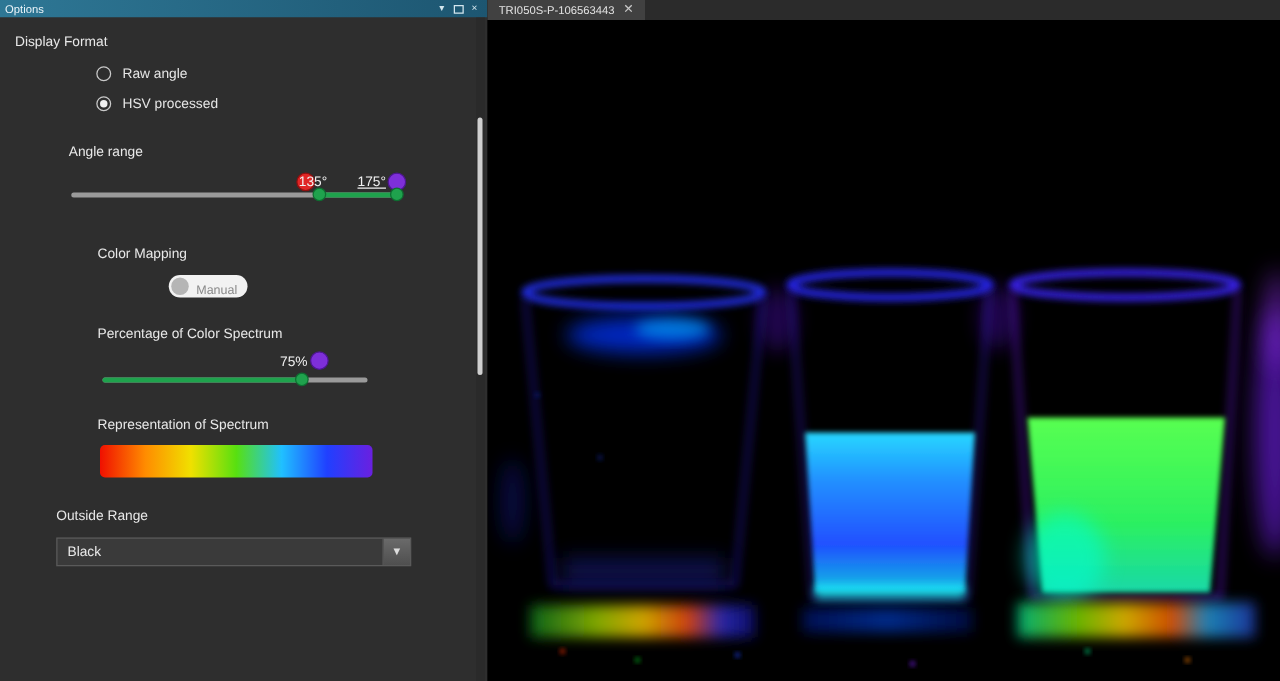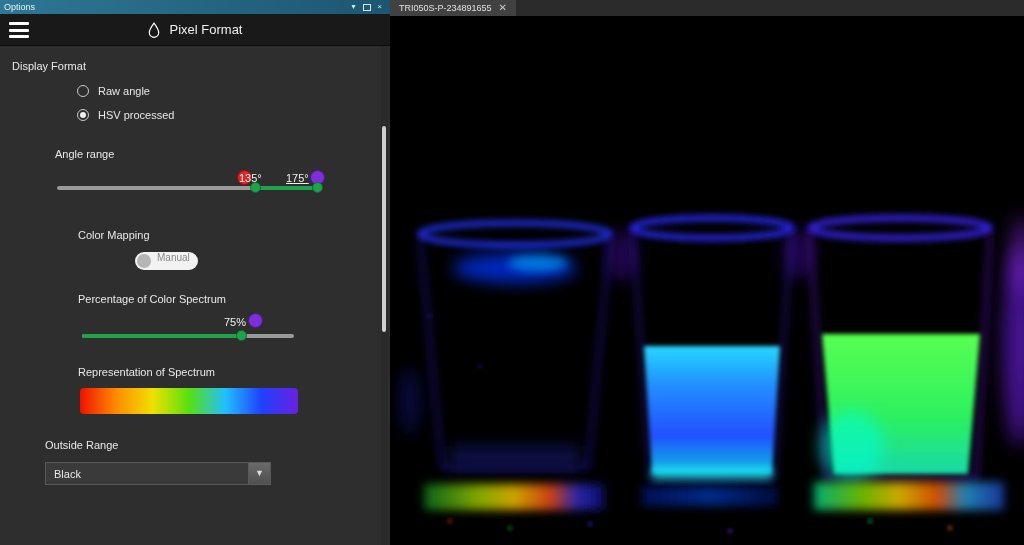--- a/index.html
+++ b/index.html
@@ -33,30 +33,30 @@
   
   .track { position:absolute; height:4px; background:#9a9a9a; border-radius:2px; }
   .track-fill { position:absolute; height:4px; background:#1fa24d; border-radius:2px; }
   .handle-dot { position:absolute; width:11px; height:11px; border-radius:50%; background:#1fa24d; border:1px solid #0e6e31; cursor:pointer; }
   .big-dot { position:absolute; width:15px; height:15px; border-radius:50%; cursor:pointer; }
   .big-dot.red { background:#e02525; border:1px solid #8f1010; }
   .big-dot.purple { background:#7e2fd9; border:1px solid #4d1691; }
   .range-val { position:absolute; font-size:11px; color:#f0f0f0; }
 
   
-  .toggle { position:absolute; left:135px; top:206px; width:63px; height:18px; background:#f2f2f2; border-radius:9px; display:flex; align-items:flex-start; cursor:pointer; }
+  .toggle { position:absolute; left:135px; top:206px; width:63px; height:18px; background:#f2f2f2; border-radius:9px; display:flex; align-items:flex-end; cursor:pointer; }
   .toggle-knob { position:absolute; left:2px; top:2px; width:14px; height:14px; border-radius:50%; background:#b5b5b5; }
   .toggle-label { margin-left:22px; font-size:10px; color:#8a8a8a; }
 
   
   .spectrum-bar { position:absolute; left:80px; top:342px; width:218px; height:26px; border-radius:4px;
     background:linear-gradient(90deg,#f01000,#ff8c00,#f0e000,#58e010,#20c0ff,#2040ff,#6a20e0); }
 
   
-  .dropdown { position:absolute; left:45px; top:416px; width:226px; height:23px; background:#3a3a3a; border:1px solid #5a5a5a; display:flex; align-items:center; cursor:pointer; }
+  .dropdown { position:absolute; left:45px; top:416px; width:284px; height:23px; background:#3a3a3a; border:1px solid #5a5a5a; display:flex; align-items:center; cursor:pointer; }
   .dropdown-value { flex:1; padding-left:8px; color:#e8e8e8; font-size:11px; }
   .dropdown-arrow { width:22px; height:21px; background:linear-gradient(#6a6a6a,#4f4f4f); border-left:1px solid #5a5a5a; color:#ddd; font-size:9px; text-align:center; line-height:21px; }
 
   
   .scrollbar { position:absolute; right:2px; top:0; bottom:0; width:7px; background:#2a2a2a; }
   .scroll-thumb { position:absolute; left:1px; top:80px; width:4px; height:206px; background:#cfcfcf; border-radius:2px; }
 
   .reset-btn { height:22px; width:100%; background:linear-gradient(#2db563,#1d9448); border:1px solid #36c06e; color:#fff; font-size:11px; font-family:"Liberation Sans",sans-serif; cursor:pointer; }
 
   
@@ -76,33 +76,20 @@
   <div class="left">
 
     <div class="titlebar">
       <span class="titlebar-title">Options</span>
       <span class="spacer"></span>
       <span class="tb-btn">▾</span>
       <span class="tb-btn tb-float"></span>
       <span class="tb-btn">×</span>
     </div>
 
-    <div class="header">
-      <button class="hamburger">
-        <span></span>
-          <span></span>
-          <span></span>
-      </button>
-      <div class="header-title-wrap">
-        <svg class="droplet" viewBox="0 0 14 18">
-          <path d="M7 1 C7 1 1.5 8.5 1.5 12 a5.5 5.5 0 0 0 11 0 C12.5 8.5 7 1 7 1 Z" fill="none" stroke="#ffffff" stroke-width="1.4"></path>
-        </svg>
-        <span class="header-title">Pixel Format</span>
-      </div>
-    </div>
 
     <div class="content">
 
       <span class="lbl" style="left:12px; top:14px;">Display Format</span>
 
       <div class="radio-row" style="left:77px; top:39px;">
         <span class="radio-circle"></span>
         <span>Raw angle</span>
       </div>
 
@@ -154,21 +141,21 @@
         <div class="scroll-thumb"></div>
       </div>
     </div>
 
   </div>
 
   <div class="right">
 
     <div class="tabbar">
       <div class="tab">
-        <span class="tab-label">TRI050S-P-234891655</span>
+        <span class="tab-label">TRI050S-P-106563443</span>
         <span class="tab-close">✕</span>
       </div>
     </div>
 
     <div class="viewer">
       <svg viewBox="0 0 634 529" preserveAspectRatio="none">
         <defs>
           <filter id="b2" x="-50%" y="-50%" width="200%" height="200%">
               <feGaussianBlur stdDeviation="2"></feGaussianBlur>
             </filter>

